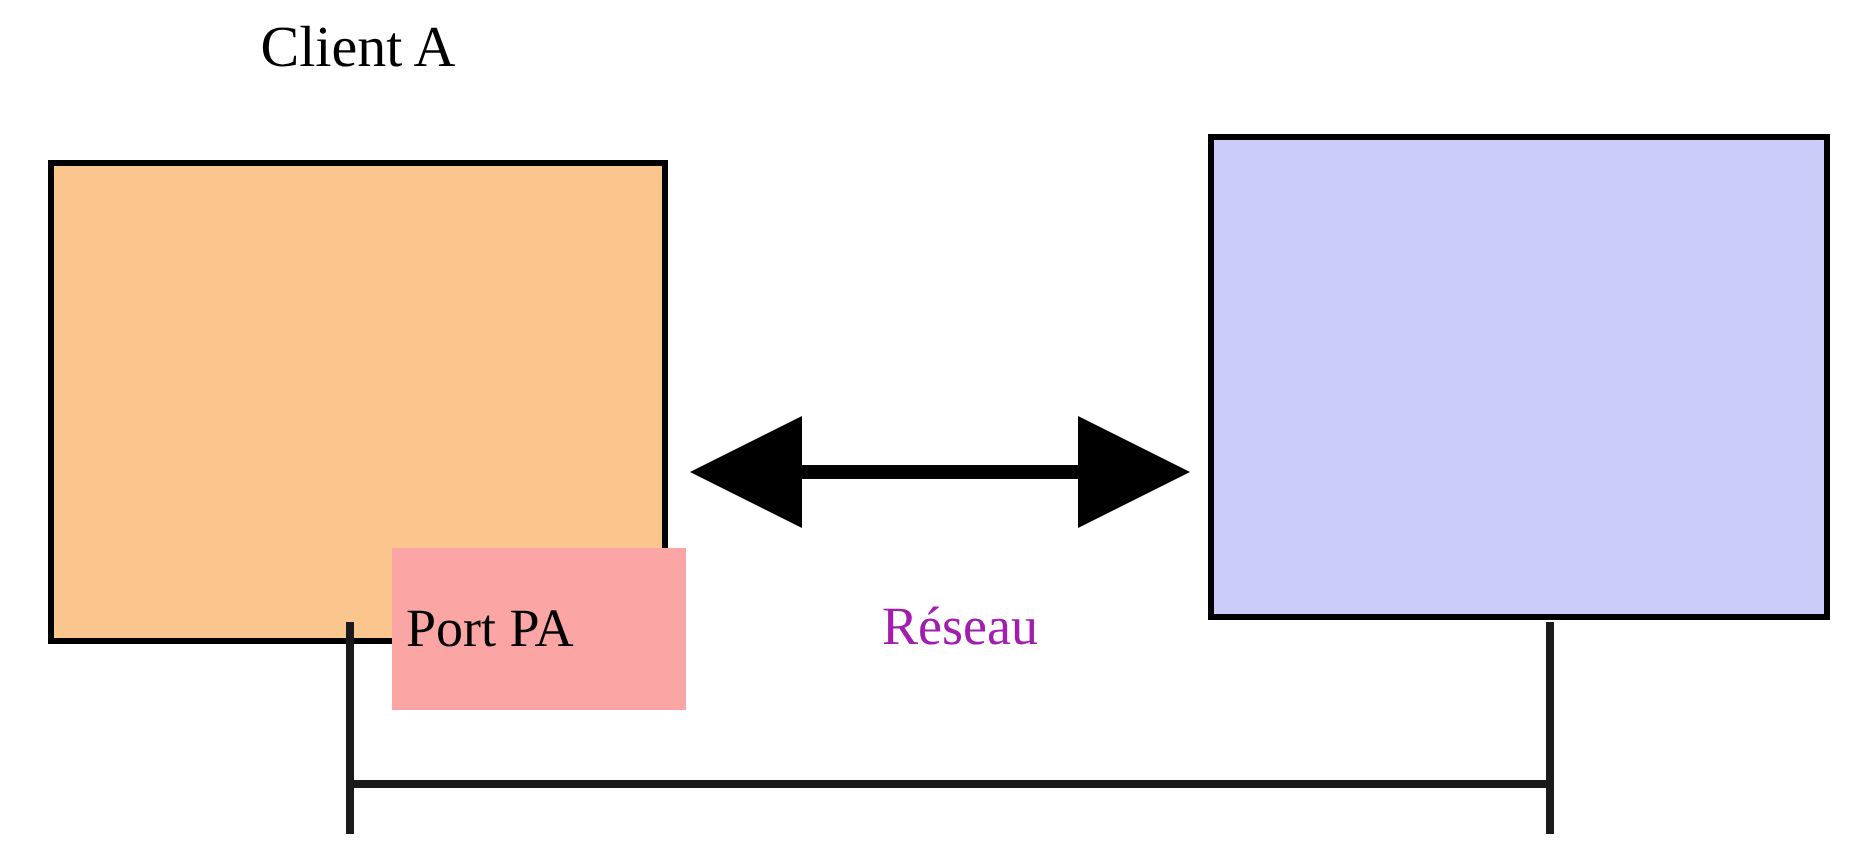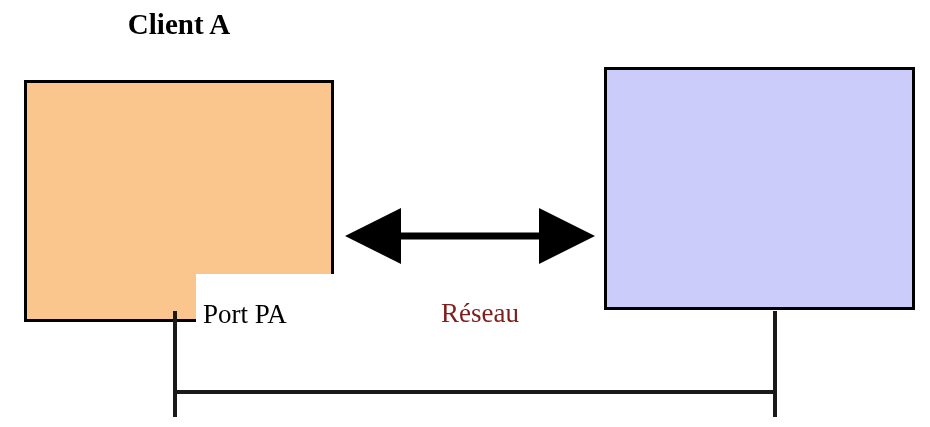--- a/index.html
+++ b/index.html
@@ -15,21 +15,21 @@
     width: 930px;
     height: 427px;
     background: #ffffff;
     overflow: hidden;
   }
 
   
   .node-title {
     position: absolute;
     font-family: "Liberation Serif", serif;
-    font-weight: bold;
+    font-weight: normal;
     font-size: 29px;
     line-height: 1;
     color: #000000;
     white-space: nowrap;
     text-align: center;
   }
   #client-title {
     left: 24px;
     top: 10px;
     width: 310px;
@@ -57,21 +57,21 @@
     left: 604px;
     top: 67px;
     width: 311px;
     height: 243px;
     background: #ccccfb;
   }
 
   
   .port-box {
     position: absolute;
-    background: #ffffff;
+    background: #fca5a5;
     display: flex;
     align-items: center;
     justify-content: flex-start;
     box-sizing: border-box;
   }
   .port-label {
     font-family: "Liberation Serif", serif;
     font-size: 27px;
     color: #000000;
     white-space: nowrap;
@@ -96,21 +96,21 @@
 
   
   #network-label {
     position: absolute;
     left: 390px;
     top: 300px;
     width: 180px;
     text-align: center;
     font-family: "Liberation Serif", serif;
     font-size: 27px;
-    color: #7f1d1d;
+    color: #a21caf;
     line-height: 1;
     white-space: nowrap;
   }
 
   
   .bracket-line {
     position: absolute;
     background: #1a1a1a;
   }
   #bracket-left-stem {

